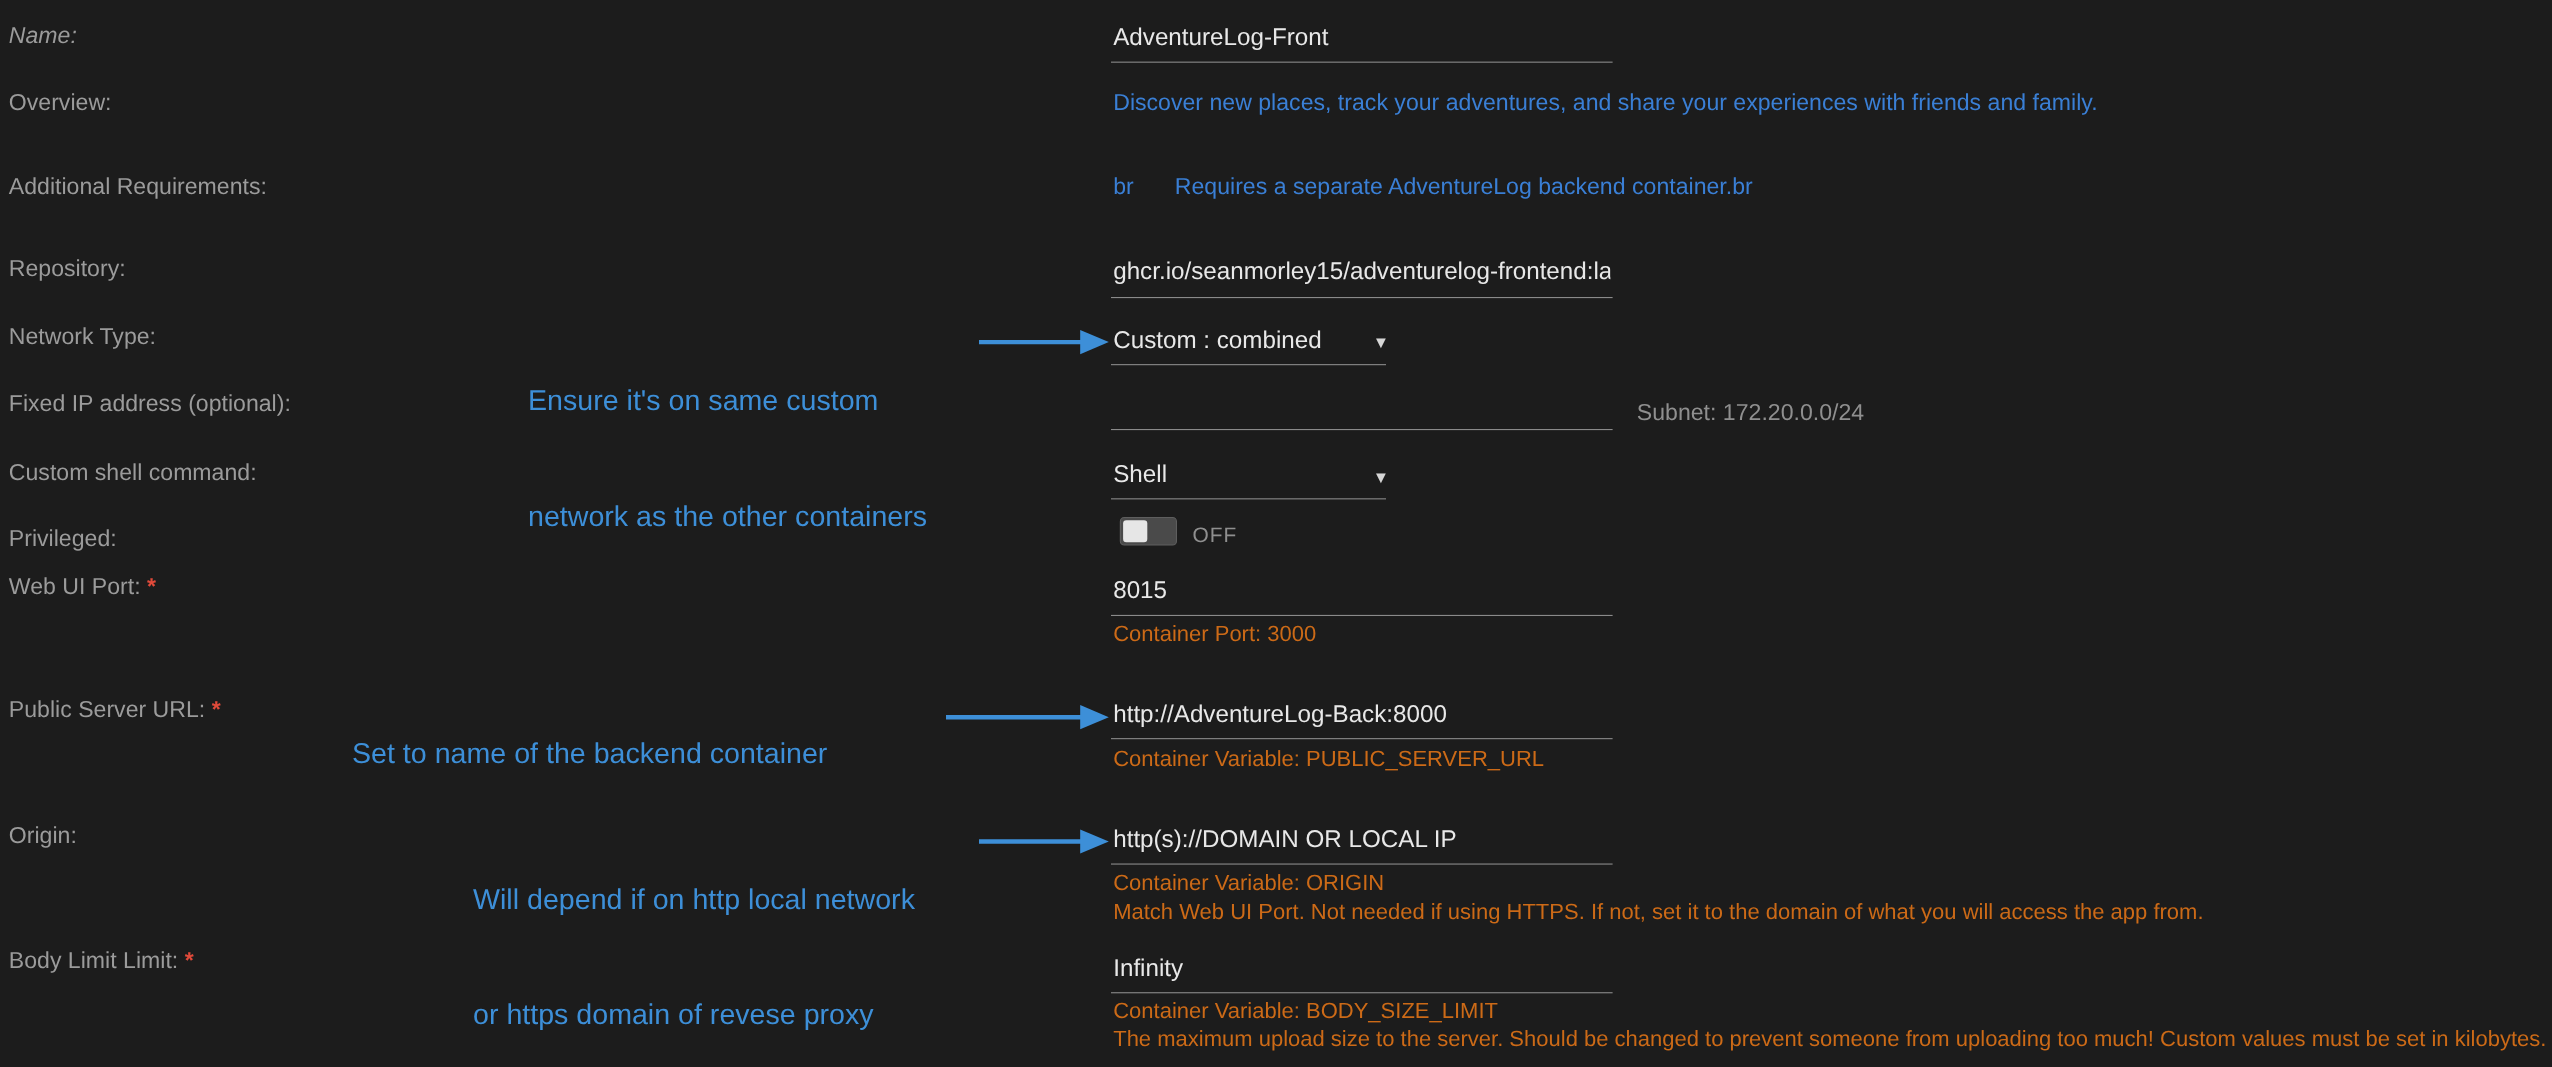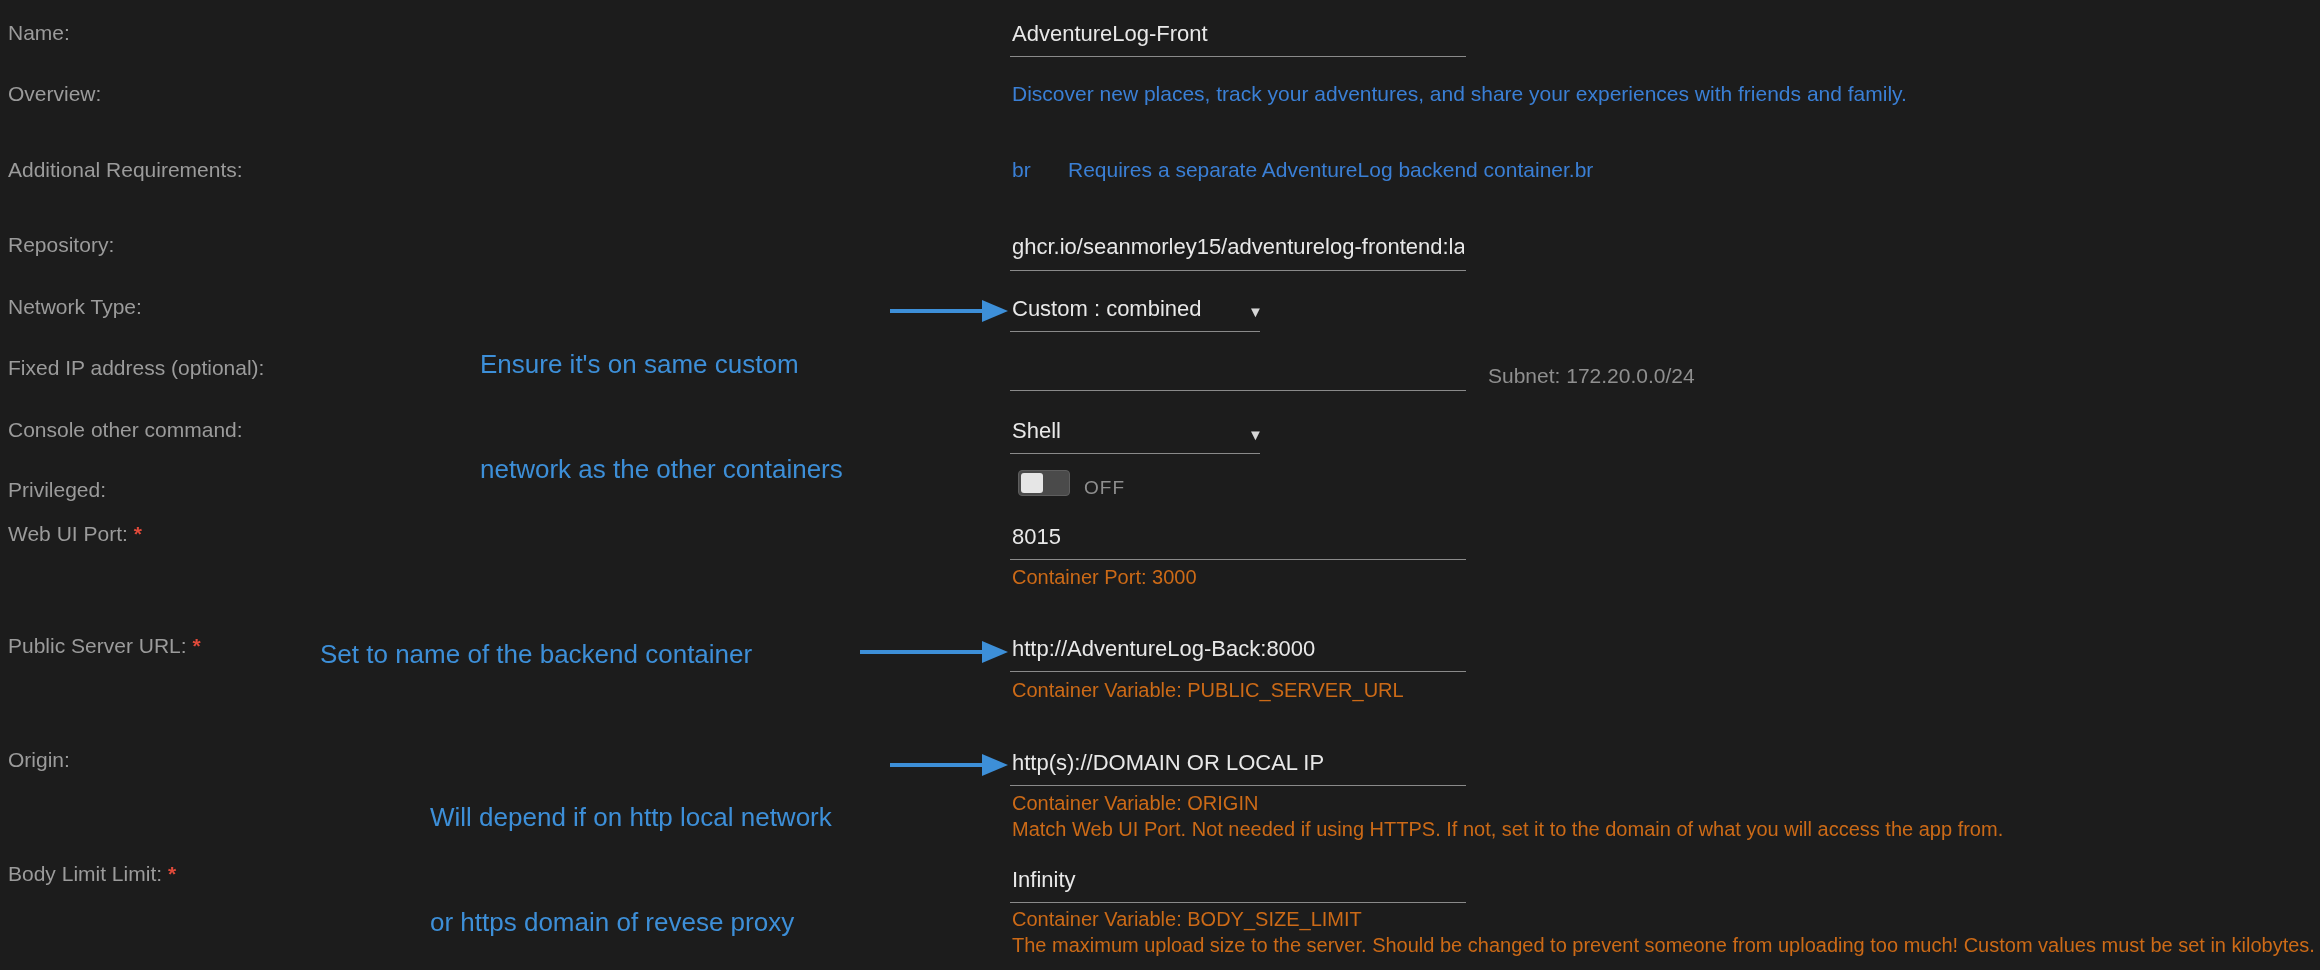--- a/index.html
+++ b/index.html
@@ -91,21 +91,21 @@
     font-size: 19px;
     letter-spacing: 1px;
   }
   svg.arrow { position: absolute; overflow: visible; }
 </style>
 </head>
 <body>
 
 <div id="root">
 
-  <div class="label" style="left:8px; top:21px;">
+  <div class="label" style="left:8px; top:21px;font-style:italic;">
     <span>Name:</span>
   </div>
   <div class="value-text" style="left:1012px; top:21px; width:450px;">AdventureLog-Front</div>
   <div class="underline" style="left:1010px; top:56px; width:456px;"></div>
 
   <div class="label" style="left:8px; top:82px;">
     <span>Overview:</span>
   </div>
   <div class="blue-text" style="left:1012px; top:82px;">Discover new places, track your adventures, and share your experiences with friends and family.</div>
 
@@ -129,21 +129,21 @@
   <div class="underline" style="left:1010px; top:331px; width:250px;"></div>
 
   <div class="label" style="left:8px; top:356px;">
     <span>Fixed IP address (optional):</span>
   </div>
   <div class="value-text" style="left:1012px; top:356px;"></div>
   <div class="underline" style="left:1010px; top:390px; width:456px;"></div>
   <div class="grey-text" style="left:1488px; top:364px;">Subnet: 172.20.0.0/24</div>
 
   <div class="label" style="left:8px; top:418px;">
-    <span>Console other command:</span>
+    <span>Custom shell command:</span>
   </div>
   <div class="value-text" style="left:1012px; top:418px;">Shell</div>
   <div class="select-caret" style="left:1248px; top:426px;">▼</div>
   <div class="underline" style="left:1010px; top:453px; width:250px;"></div>
 
   <div class="label" style="left:8px; top:478px;">
     <span>Privileged:</span>
   </div>
   <div class="toggle" style="left:1018px; top:470px;">
     <div class="knob"></div>
@@ -185,21 +185,21 @@
 
   <div class="annot" style="left:480px; top:277px;">
     <div>Ensure it's on same custom</div>
     <div>network as the other containers</div>
   </div>
   <svg class="arrow" style="left:890px; top:296px;" width="120" height="30">
     <line x1="0" y1="15" x2="96" y2="15" stroke="#3d8fd8" stroke-width="4"></line>
     <polygon points="118,15 92,4 92,26" fill="#3d8fd8"></polygon>
   </svg>
 
-  <div class="annot" style="left:320px; top:567px;">
+  <div class="annot" style="left:320px; top:598px;">
     <div>Set to name of the backend container</div>
   </div>
   <svg class="arrow" style="left:860px; top:637px;" width="150" height="30">
     <line x1="0" y1="15" x2="126" y2="15" stroke="#3d8fd8" stroke-width="4"></line>
     <polygon points="148,15 122,4 122,26" fill="#3d8fd8"></polygon>
   </svg>
 
   <div class="annot" style="left:430px; top:730px;">
     <div>Will depend if on http local network</div>
     <div>or https domain of revese proxy</div>

